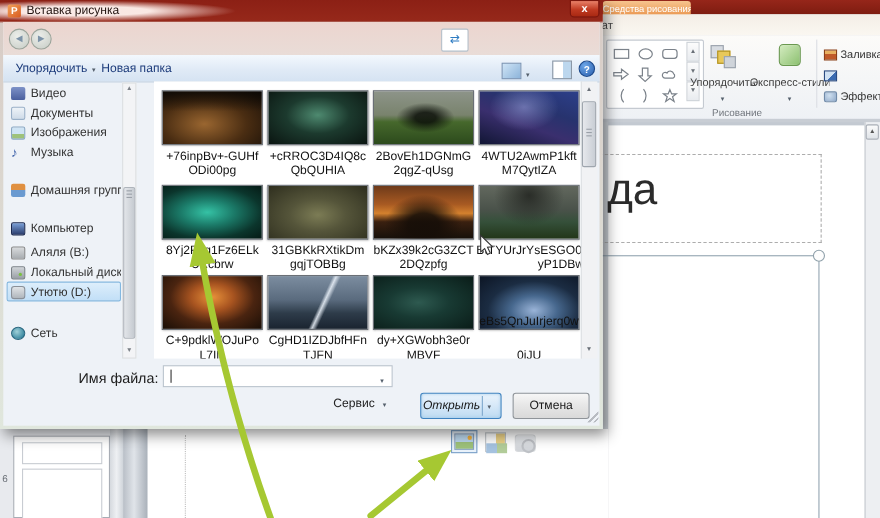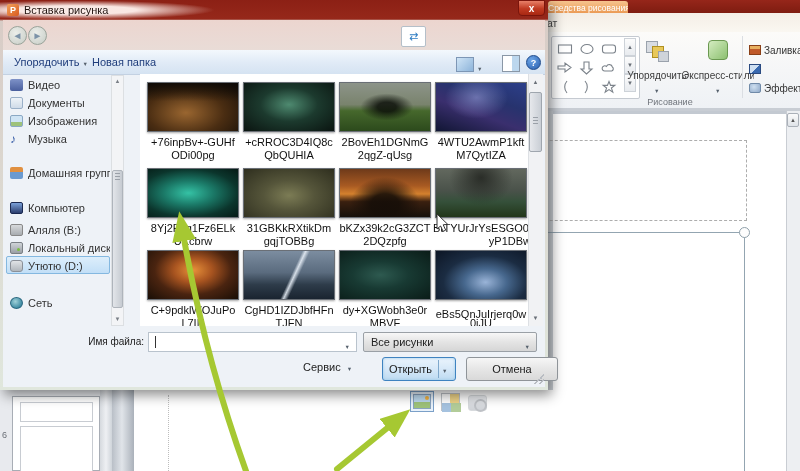--- a/index.html
+++ b/index.html
@@ -99,30 +99,30 @@
   .sb-thumb{left:112px;top:170px;width:11px;height:138px;background:linear-gradient(90deg,#e2e5e9,#c6cbd1);border:1px solid #aeb4bb;border-radius:2px;box-sizing:border-box;}
   .grip{display:block;margin:2px auto 0;width:5px;height:1px;background:#9aa0a8;}
   
   .filelist{left:140px;top:74px;width:388px;height:252px;background:#fff;overflow:hidden;}
   .thumb{width:92px;height:50px;border:1px solid #6a6f76;box-sizing:border-box;box-shadow:0 1px 2px rgba(0,0,0,.35);}
   .fname{font-size:11px;color:#111;text-align:center;line-height:13px;}
   .c-scroll{left:528px;top:74px;width:15px;height:252px;background:#f1f2f4;border-left:1px solid #dde0e4;box-sizing:border-box;}
   .c-btn{position:absolute;left:529px;width:13px;height:13px;font-size:6px;color:#6a7078;text-align:center;line-height:12px;}
   .c-thumb{left:529px;top:92px;width:13px;height:60px;background:linear-gradient(90deg,#e6e8ec,#c9ced5);border:1px solid #9fa6ae;border-radius:2px;box-sizing:border-box;padding-top:22px;}
   
-  .fld-label{font-size:10px;color:#1a1a1a;}
+  .fld-label{font-size:13px;color:#1a1a1a;}
   .fninput{left:148px;top:332px;width:209px;height:20px;background:#fff;border:1px solid #b9c3cd;box-sizing:border-box;}
   .caret{position:absolute;left:6px;top:3px;width:1px;height:12px;background:#333;}
   .in-dd{position:absolute;right:6px;top:6px;}
   .combo{left:363px;top:332px;width:174px;height:20px;border:1px solid #9aa0a6;border-radius:2px;background:linear-gradient(#f7f7f7,#e4e4e4 50%,#d6d6d6);box-sizing:border-box;}
   .combo .val{position:absolute;left:7px;top:3px;font-size:11px;color:#222;}
   .btn{border-radius:3px;font-size:11px;color:#1a1a1a;text-align:center;box-sizing:border-box;}
-  .btn-open{left:382px;top:357px;width:74px;height:24px;border:1px solid #3f83c0;background:linear-gradient(#ebf4fc,#d6e8f8 50%,#bedbf1);box-shadow:inset 0 0 3px #9cc8e8;line-height:22px;}
+  .btn-open{left:382px;top:357px;width:74px;height:24px;border:1px solid #3f83c0;background:linear-gradient(#ebf4fc,#d6e8f8 50%,#bedbf1);box-shadow:inset 0 0 3px #9cc8e8;line-height:22px;font-style:italic;}
   .open-div{position:absolute;left:55px;top:2px;width:1px;height:18px;background:#7fa8cc;}
-  .btn-cancel{left:466px;top:357px;width:92px;height:24px;border:1px solid #8f9499;background:linear-gradient(#f6f6f6,#e6e6e6 50%,#d9d9d9);line-height:22px;}
+  .btn-cancel{left:466px;top:357px;width:70px;height:24px;border:1px solid #8f9499;background:linear-gradient(#f6f6f6,#e6e6e6 50%,#d9d9d9);line-height:22px;}
   .tools{left:303px;top:361px;font-size:11px;color:#222;}
   .resize-grip{left:534px;top:374px;width:10px;height:10px;background:
     linear-gradient(135deg,transparent 0 50%,#b8bcc2 50% 60%,transparent 60% 75%,#b8bcc2 75% 85%,transparent 85%);}
   
   #overlay{left:0;top:0;pointer-events:none;}
 </style>
 </head>
 <body>
 
 <div id="stage">
@@ -213,20 +213,21 @@
   <div class="abs ribbon-bottom"></div>
   <div class="abs ribbon-gap"></div>
 
   <div class="abs slide-edge"></div>
   <div class="abs slide-white" style="left:553px;top:114px;width:233px;height:357px;"></div>
   <div class="abs slide-white" style="left:134px;top:390px;width:419px;height:81px;"></div>
   <div class="abs vscroll"></div>
   <div class="abs vscroll-btn">▲</div>
 
   <div class="abs ph-title"></div>
+  <div class="abs slide-bigtext">да</div>
   <div class="abs sel-line-h"></div>
   <div class="abs sel-line-v"></div>
   <div class="abs sel-handle"></div>
 
   <div class="abs slides-panel"></div>
   <div class="abs panel-thumb">
     <div class="thumb-box" style="position:absolute;left:7px;top:5px;width:71px;height:18px;"></div>
     <div class="thumb-box" style="position:absolute;left:7px;top:29px;width:71px;height:44px;"></div>
   </div>
   <div class="abs slide-num">6</div>
@@ -346,39 +347,35 @@
         <div class="abs thumb" style="left: 7px; top: 176px; background: radial-gradient(at 50% 40%, rgb(232, 145, 58) 0%, rgb(168, 84, 32) 30%, rgb(74, 36, 16) 60%, rgb(25, 14, 6) 100%);"></div>
         <div class="abs fname nowrap" style="left: 3px; top: 230px; width: 100px;">C+9pdklWOJuPo</div>
         <div class="abs fname nowrap" style="left: 3px; top: 243px; width: 100px;">L7IN</div>
         <div class="abs thumb" style="left: 103px; top: 176px; background: linear-gradient(115deg, rgba(0, 0, 0, 0) 52%, rgba(235, 242, 250, 0.85) 55%, rgba(0, 0, 0, 0) 59%), linear-gradient(rgb(124, 141, 160) 0%, rgb(90, 107, 126) 45%, rgb(46, 60, 74) 70%, rgb(26, 36, 48) 100%);"></div>
         <div class="abs fname nowrap" style="left: 99px; top: 230px; width: 100px;">CgHD1IZDJbfHFn</div>
         <div class="abs fname nowrap" style="left: 99px; top: 243px; width: 100px;">TJFN</div>
         <div class="abs thumb" style="left: 199px; top: 176px; background: radial-gradient(at 45% 50%, rgb(46, 90, 80) 0%, rgb(24, 58, 51) 40%, rgb(10, 28, 24) 100%);"></div>
         <div class="abs fname nowrap" style="left: 195px; top: 230px; width: 100px;">dy+XGWobh3e0r</div>
         <div class="abs fname nowrap" style="left: 195px; top: 243px; width: 100px;">MBVF</div>
         <div class="abs thumb" style="left: 295px; top: 176px; background: radial-gradient(at 55% 65%, rgb(154, 180, 216) 0%, rgb(71, 104, 142) 30%, rgb(27, 44, 66) 60%, rgb(12, 21, 36) 100%);"></div>
-        <div class="abs fname nowrap" style="left: 291px; top: 234px; width: 100px;">eBs5QnJuIrjerq0w</div>
+        <div class="abs fname nowrap" style="left: 291px; top: 212px; width: 100px;">eBs5QnJuIrjerq0w</div>
         <div class="abs fname nowrap" style="left: 291px; top: 243px; width: 100px;">0iJU</div>
       </div>
     <div class="abs c-scroll"></div>
     <div class="c-btn" style="top:76px;">▲</div>
     <div class="abs c-thumb">
         <span class="grip"></span>
         <span class="grip"></span>
         <span class="grip"></span>
       </div>
     <div class="c-btn" style="top:312px;">▼</div>
 
     <div class="abs fld-label" style="left:60px;top:336px;width:84px;text-align:right;">Имя файла:</div>
     <div class="abs fninput">
       <span class="caret"></span>
-      <span class="in-dd arrowdn"></span>
-    </div>
-    <div class="abs combo">
-      <span class="val">Все рисунки</span>
       <span class="in-dd arrowdn"></span>
     </div>
     <div class="abs tools"><span>Сервис</span>&nbsp;&nbsp;<span class="arrowdn"></span></div>
     <div class="abs btn btn-open">
       <span style="position:absolute;left:0;top:0;width:55px;line-height:22px;">Открыть</span>
       <span class="open-div"></span>
       <span style="position:absolute;left:59px;top:0;" class="arrowdn"></span>
     </div>
     <div class="abs btn btn-cancel">Отмена</div>
     <div class="abs resize-grip"></div>

